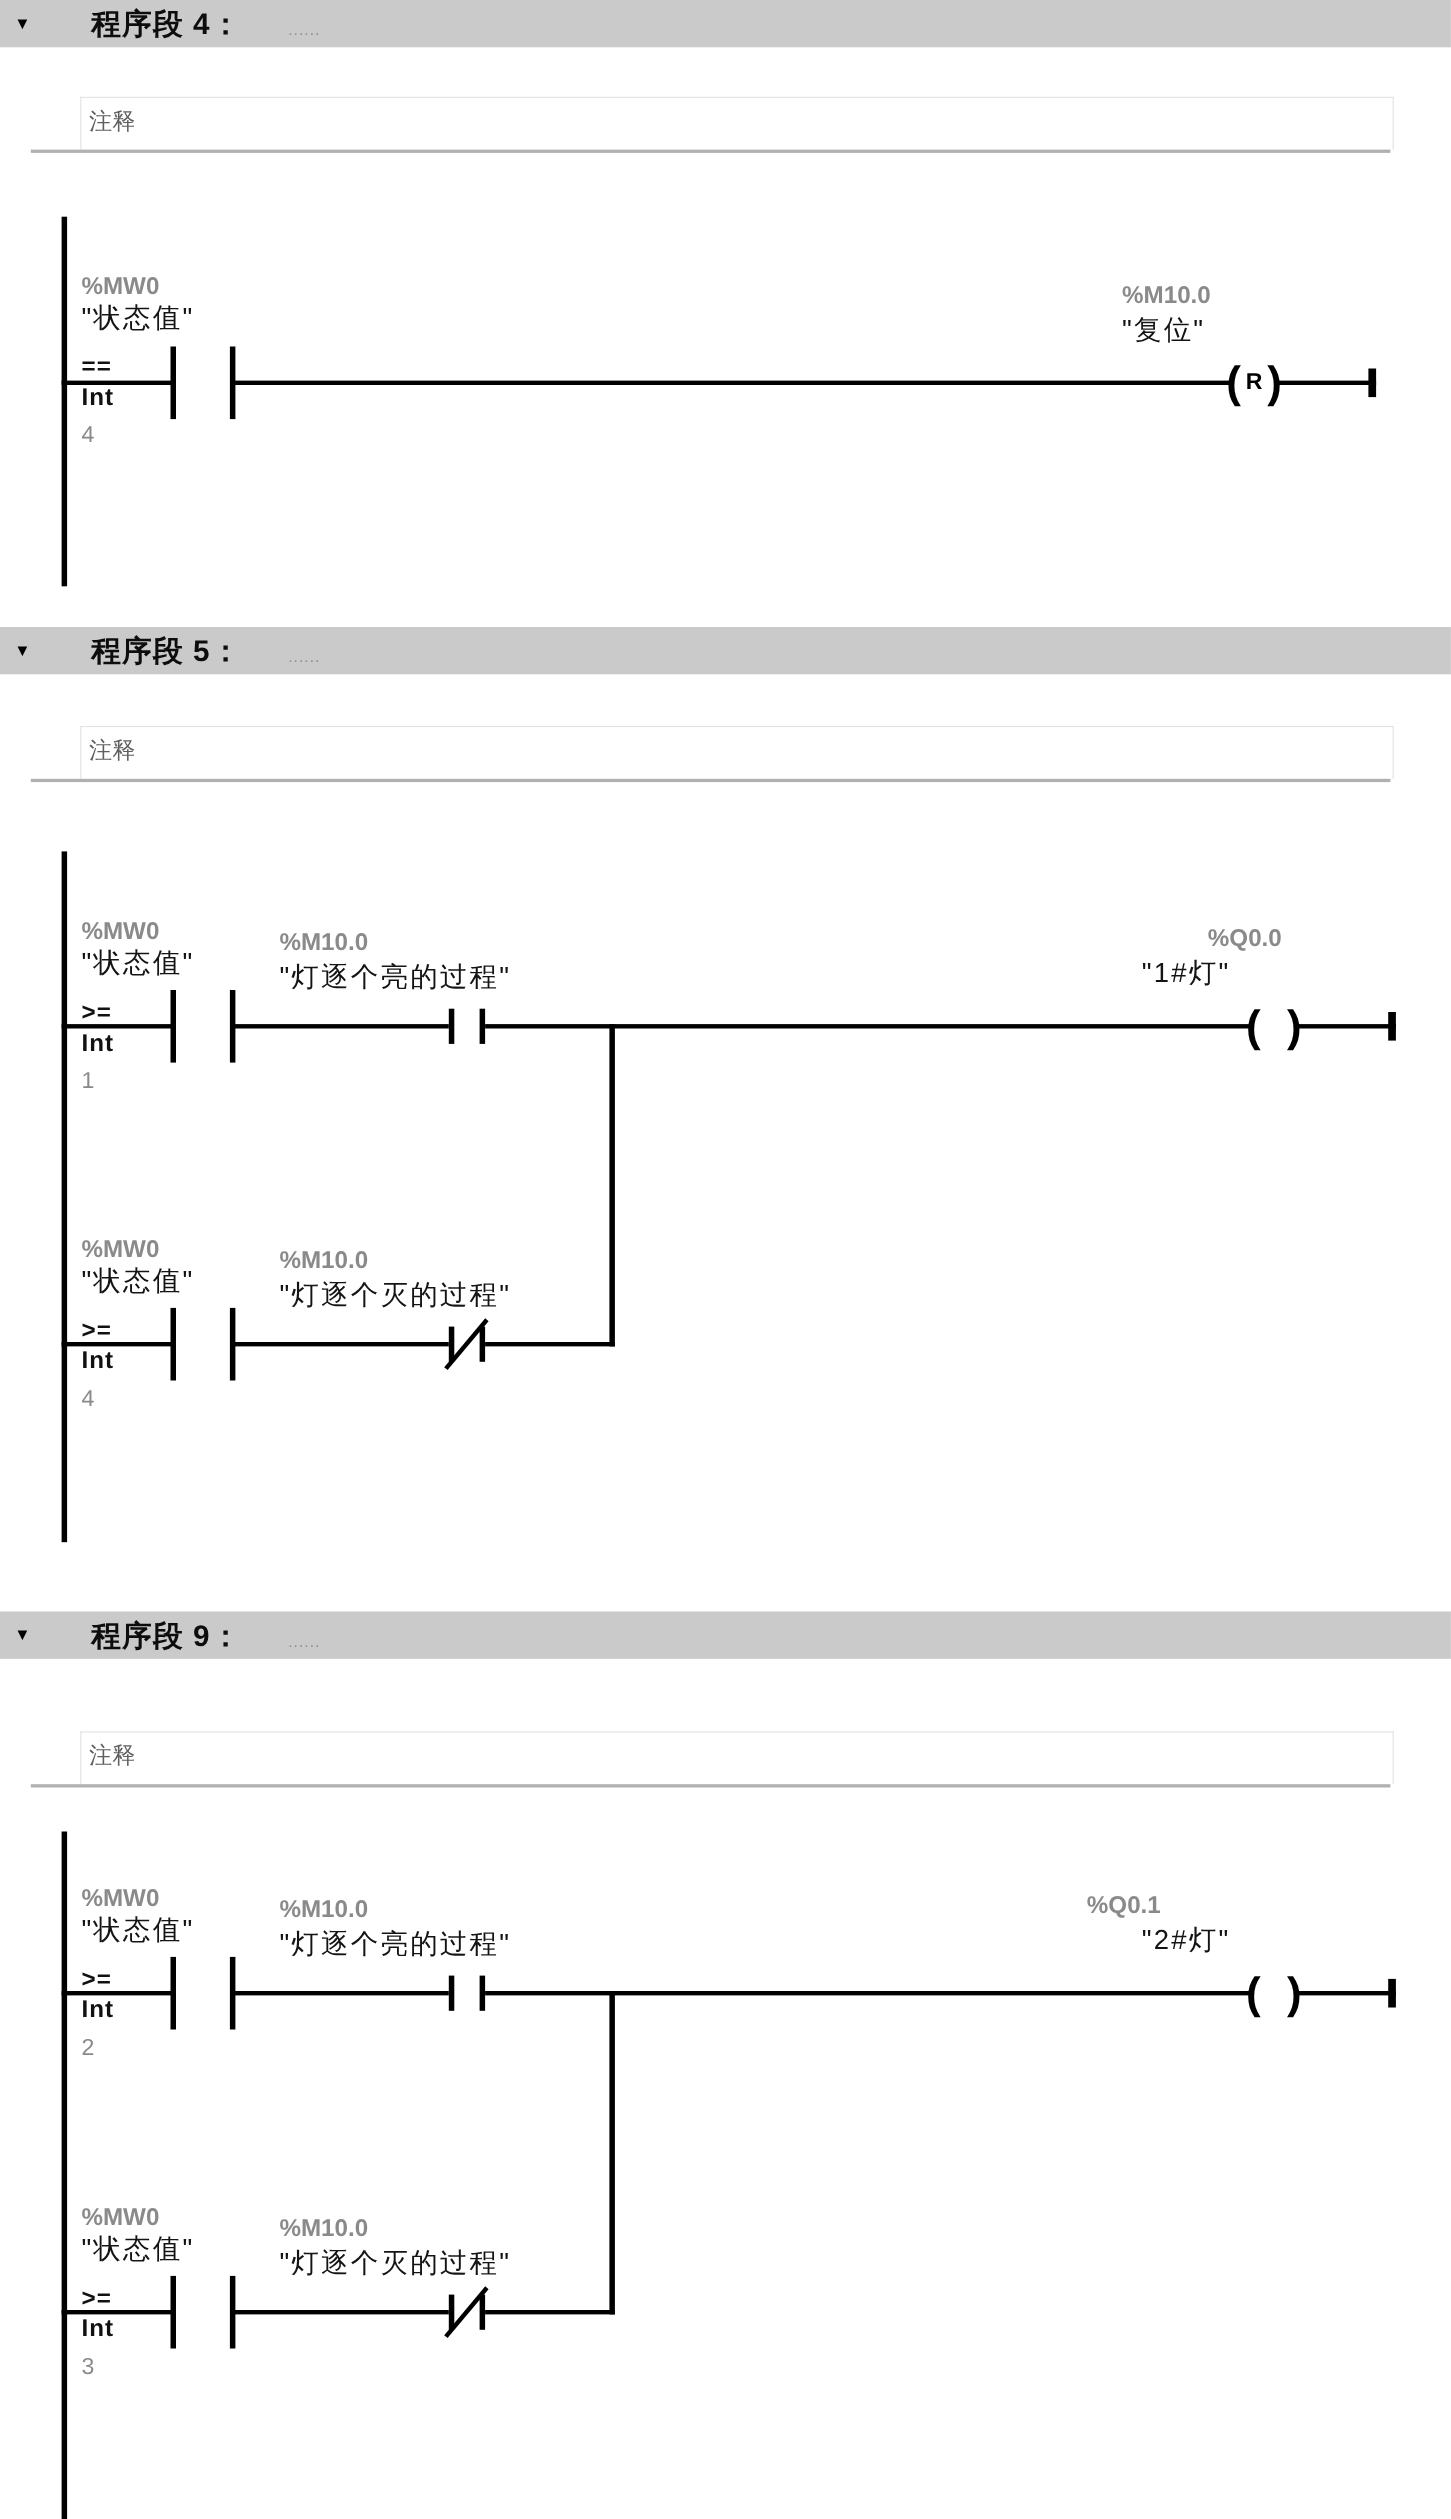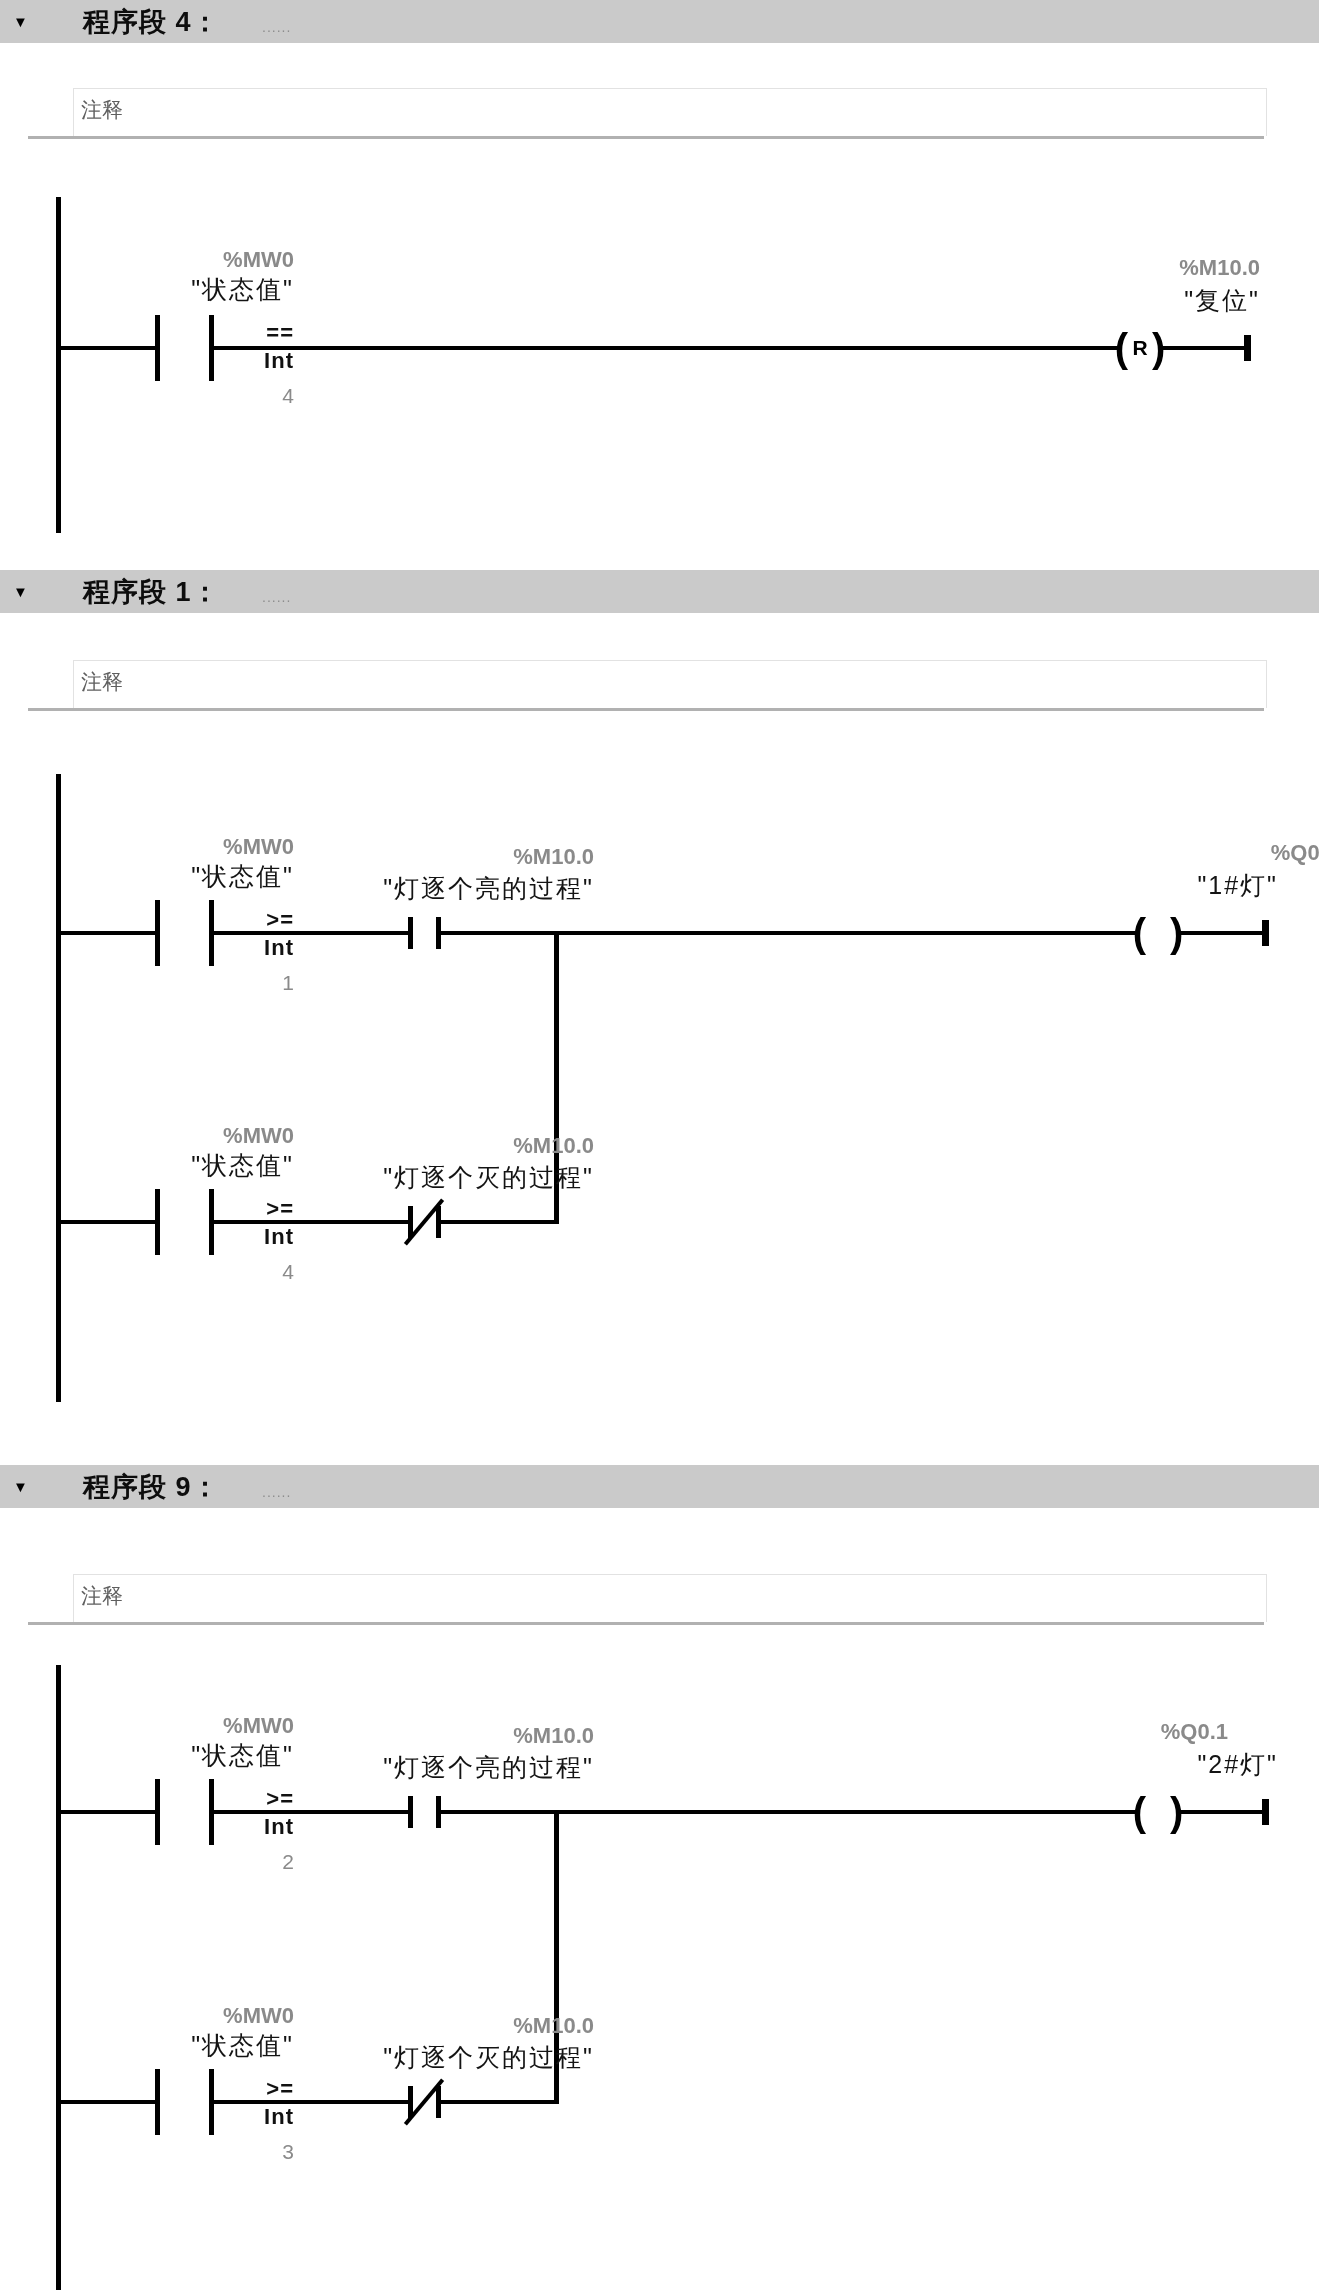--- a/index.html
+++ b/index.html
@@ -15,21 +15,21 @@
   .net-dots{position:absolute;left:262px;top:19px;font-size:14px;color:#8d8d8d;
        letter-spacing:1px;white-space:nowrap;}
   .comment-box{position:absolute;left:73px;width:1194px;height:48px;background:#fff;
        border:1px solid #e2e2e2;border-bottom:none;box-sizing:border-box;}
   .comment-text{padding:7px 0 0 7px;font-size:21px;color:#5f5f5f;}
   .comment-rule{position:absolute;left:28px;width:1236px;height:3px;background:#b1b1b1;}
   .hl{position:absolute;height:4px;background:#000;}
   .vl{position:absolute;width:5px;background:#000;}
   .tick{position:absolute;width:7px;height:26px;background:#000;}
   .slash{position:absolute;width:58px;height:4px;background:#000;transform:rotate(-50deg);}
-  .lbl{position:absolute;text-align:right;white-space:nowrap;}
+  .lbl{position:absolute;text-align:left;white-space:nowrap;}
   .addr{font-size:22px;font-weight:bold;color:#8a8a8a;height:24px;line-height:24px;}
   .tag{font-size:25px;color:#141414;height:28px;line-height:28px;letter-spacing:2px;}
   .op{font-size:22px;font-weight:bold;color:#111;height:24px;line-height:24px;letter-spacing:1px;}
   .val{font-size:21px;color:#8a8a8a;height:24px;line-height:24px;}
   .coil-sym{position:absolute;width:110px;height:44px;display:flex;align-items:center;
        justify-content:center;}
   .paren{font-size:40px;font-weight:bold;color:#000;line-height:44px;}
   .coil-letter{font-size:21px;font-weight:bold;color:#000;min-width:18px;text-align:center;
        margin:0 3px;}
 </style>
@@ -63,21 +63,21 @@
 <div class="lbl tag" style="left:1020px;top:286px;width:240px;">"复位"</div>
 <div class="coil-sym" style="left:1085px;top:326px;">
   <span class="paren">(</span>
   <span class="coil-letter">R</span>
   <span class="paren">)</span>
 </div>
 <div class="tick" style="left:1244px;top:335px;"></div>
 
 <div class="net-header" style="top:570px;">
   <span class="tri">▼</span>
-  <span class="net-title">程序段 1：</span>
+  <span class="net-title">程序段 5：</span>
   <span class="net-dots">......</span>
 </div>
 <div class="comment-box" style="top:660px;">
   <div class="comment-text">注释</div>
 </div>
 <div class="comment-rule" style="top:708px;"></div>
 
 <div class="vl" style="left:56px;top:774px;height:628px;"></div>
 
 <div class="hl" style="left:56px;top:931px;width:101px;"></div>

